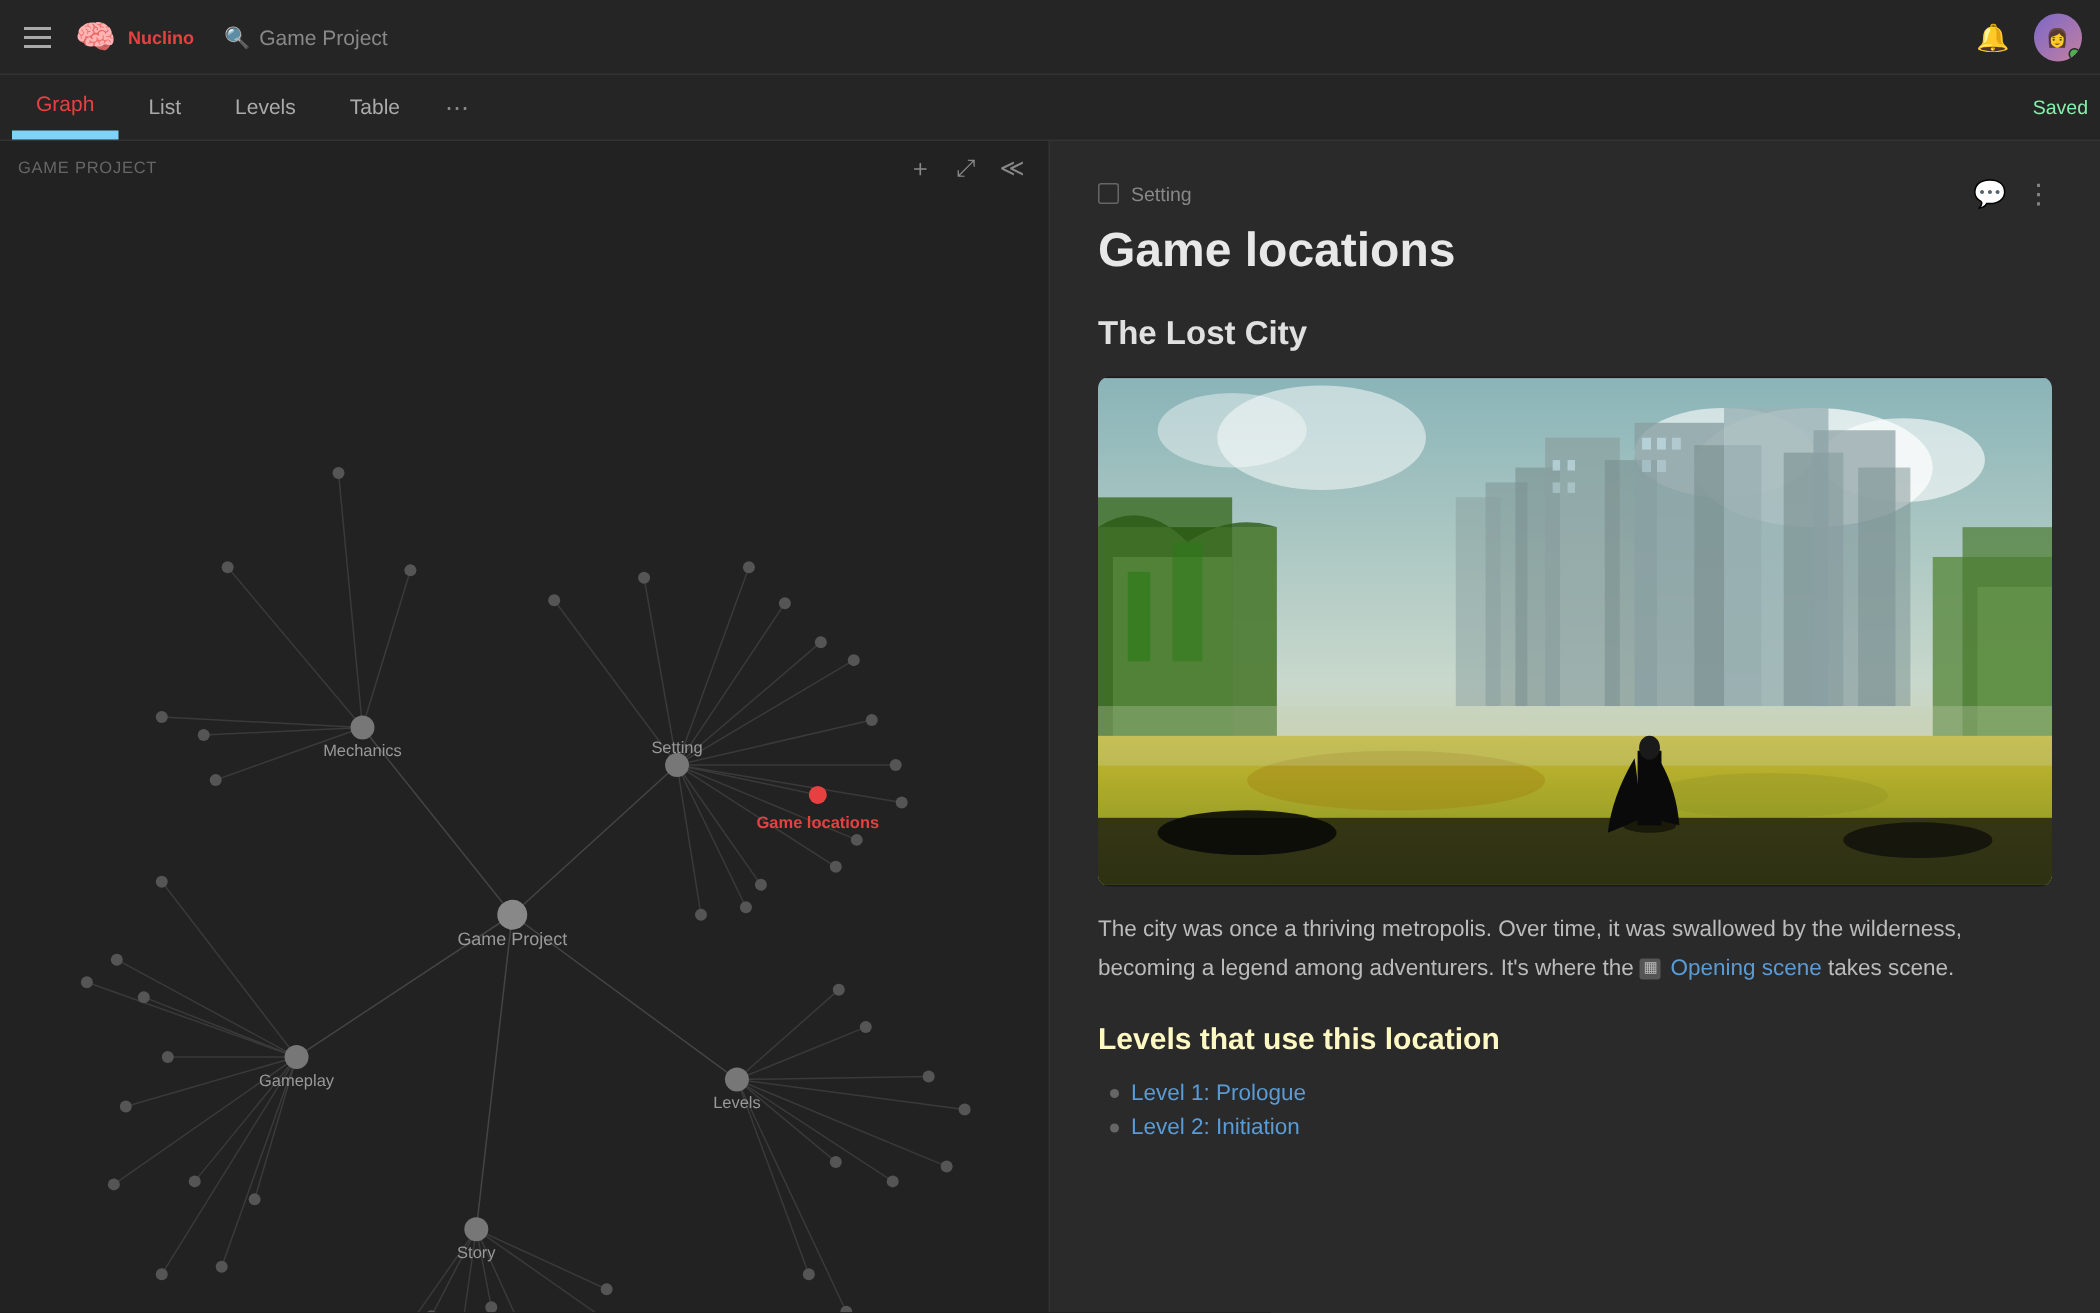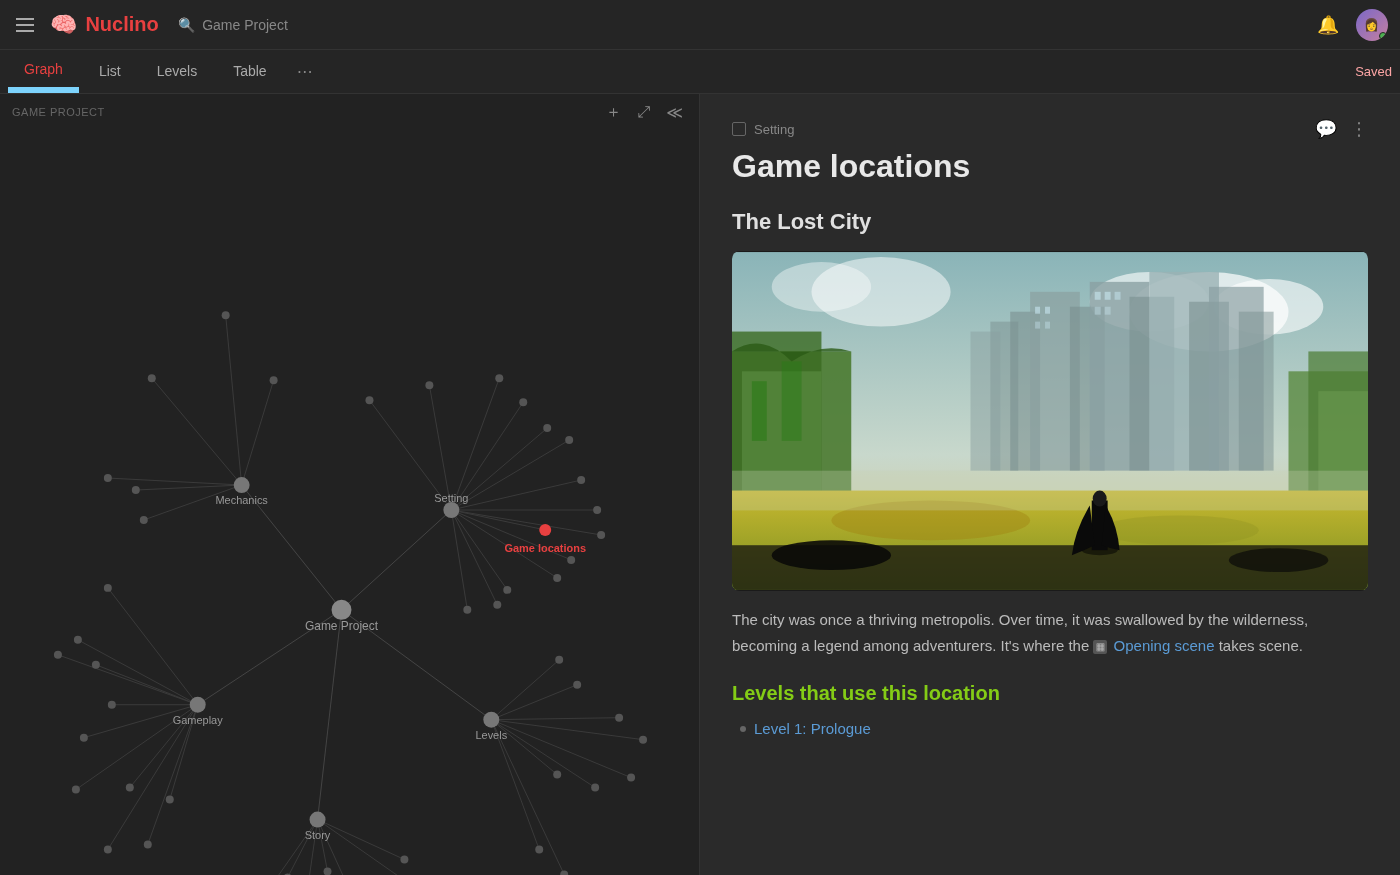--- a/index.html
+++ b/index.html
@@ -8,41 +8,41 @@
     
     .top-nav {
       display: flex; align-items: center; height: 50px;
       background: #252525; border-bottom: 1px solid #333;
       padding: 0 12px; gap: 12px;
     }
     .hamburger { display: flex; flex-direction: column; gap: 4px; cursor: pointer; padding: 4px; }
     .hamburger span { width: 18px; height: 2px; background: #aaa; display: block; }
     .logo-area { display: flex; align-items: center; gap: 8px; }
     .logo-icon { color: #e84040; font-size: 22px; }
-    .logo-text { color: #e84040; font-weight: 600; font-size: 20px; }
+    .logo-text { color: #e84040; font-weight: 600; font-size: 12px; }
     .search-area { display: flex; align-items: center; gap: 6px; color: #888; font-size: 14px; margin-left: 8px; cursor: pointer; }
     .search-icon { font-size: 14px; }
     .nav-right { margin-left: auto; display: flex; align-items: center; gap: 16px; }
     .bell-icon { font-size: 18px; color: #aaa; cursor: pointer; }
     .avatar { width: 32px; height: 32px; border-radius: 50%; background: linear-gradient(135deg, #7b68c8, #c47fa0); display: flex; align-items: center; justify-content: center; font-size: 12px; color: white; cursor: pointer; overflow: hidden; position: relative; }
     .avatar-dot { width: 8px; height: 8px; background: #4caf50; border-radius: 50%; position: absolute; bottom: 1px; right: 1px; border: 1px solid #252525; }
 
     
     .tabs-bar {
       display: flex; align-items: center; height: 44px;
       background: #252525; border-bottom: 1px solid #333;
       padding: 0 8px; gap: 4px;
     }
     .tab {
       padding: 8px 16px; font-size: 14px; color: #aaa; cursor: pointer;
       border-bottom: 2px solid transparent; height: 100%; display: flex; align-items: center;
     }
     .tab.active { color: #e84040; border-bottom: 6px solid #7dd3fc; }
     .tabs-more { margin-left: 4px; color: #888; cursor: pointer; font-size: 16px; padding: 4px 6px; }
-    .saved-label { margin-left: auto; color: #fca5a5; font-size: 13px; }
+    .saved-label { margin-left: auto; color: #86efac; font-size: 13px; }
 
     
     .main-layout { display: flex; height: calc(875px - 94px); }
 
     
     .graph-panel {
       width: 700px; min-width: 700px; background: #222; position: relative;
       border-right: 1px solid #333; overflow: hidden;
     }
     .graph-header {
@@ -70,21 +70,21 @@
     .page-title { font-size: 32px; font-weight: 700; color: #e8e8e8; margin-bottom: 24px; }
     .section-title { font-size: 22px; font-weight: 600; color: #e0e0e0; margin-bottom: 16px; }
     .article-image {
       width: 100%; max-width: 640px; height: 340px; border-radius: 8px; overflow: hidden;
       margin-bottom: 16px; background: #1a1a1a;
     }
     .article-image svg { width: 100%; height: 100%; }
     .article-text { font-size: 15px; color: #bbb; line-height: 1.7; margin-bottom: 24px; }
     .inline-link { color: #5b9bd5; text-decoration: none; }
     .inline-icon { display: inline-block; width: 14px; height: 14px; background: #555; border-radius: 2px; vertical-align: middle; margin-right: 2px; font-size: 10px; text-align: center; line-height: 14px; }
-    .section-title2 { font-size: 20px; font-weight: 600; color: #84cc16; margin-bottom: 12px; }
+    .section-title2 { font-size: 20px; font-weight: 600; color: #fef9c3; margin-bottom: 12px; }
     .bullet-list { list-style: none; padding-left: 8px; text-align: center; }
     .bullet-list li { display: flex; align-items: center; gap: 8px; padding: 3px 0; font-size: 15px; }
     .bullet-dot { width: 6px; height: 6px; border-radius: 50%; background: #666; flex-shrink: 0; }
     .bullet-link { color: #5b9bd5; text-decoration: none; }
   </style>
 </head>
 <body>
 
 <nav class="top-nav">
   <div class="hamburger">
@@ -377,15 +377,19 @@
       <span>takes scene.</span>
     </p>
 
     <h2 class="section-title2">Levels that use this location</h2>
 
     <ul class="bullet-list">
       <li>
         <span class="bullet-dot"></span>
         <a class="bullet-link" href="#">Level 1: Prologue</a>
       </li>
+      <li>
+        <span class="bullet-dot"></span>
+        <a class="bullet-link" href="#">Level 2: Initiation</a>
+      </li>
     </ul>
   </div>
 </div>
 
 </body></html>

